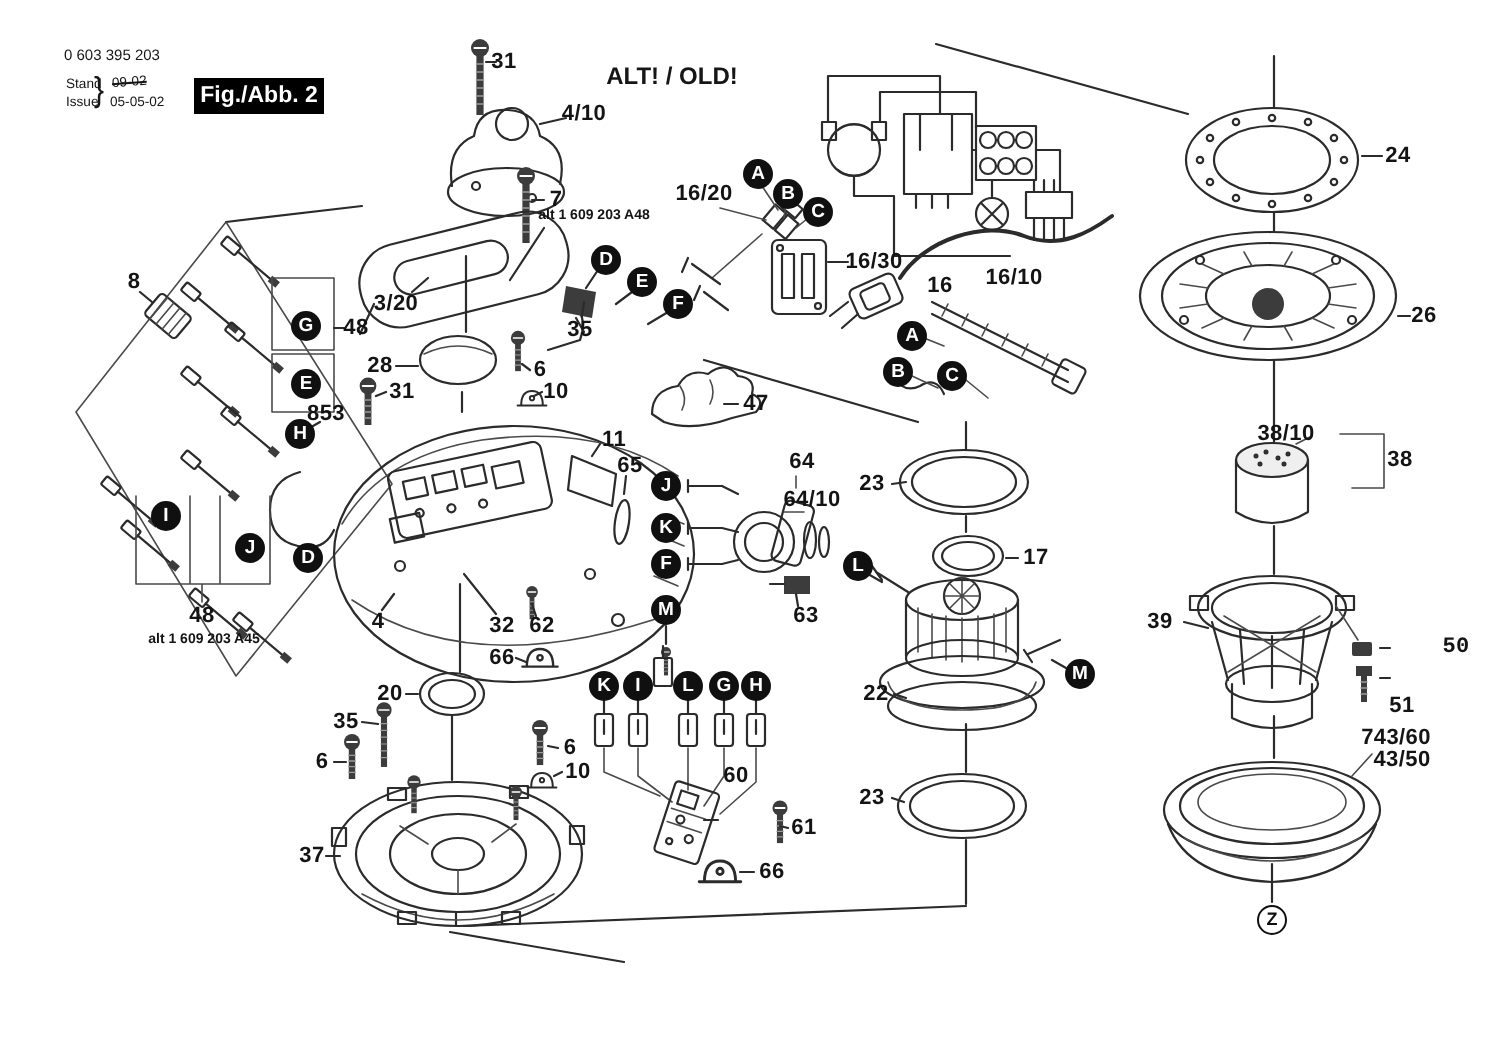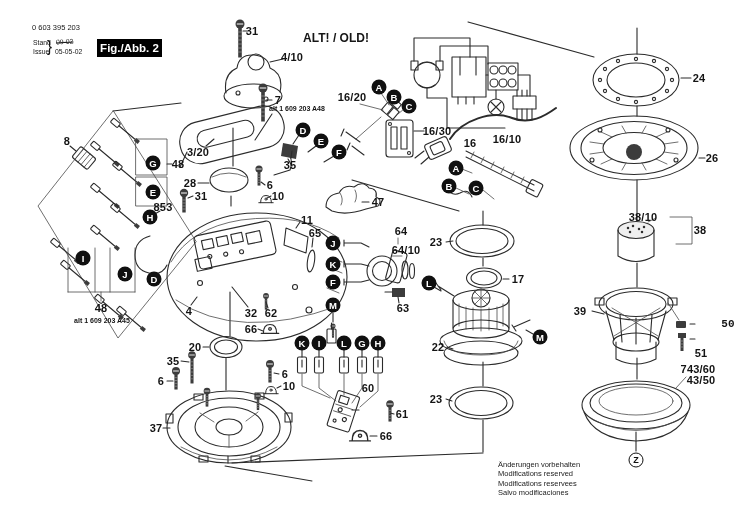--- a/index.html
+++ b/index.html
@@ -405,26 +405,20 @@
 
 <div id="label-layer">
   <div class="hdr-pn">0 603 395 203</div>
   <div class="hdr-stand">Stand</div>
   <div class="hdr-issue">Issue</div>
   <div class="hdr-brace">}</div>
   <div class="hdr-old">09-02</div>
   <div class="hdr-date">05-05-02</div>
   <div class="fig-box">Fig./Abb. 2</div>
   <div class="alt-title">ALT! / OLD!</div>
-  <div class="footer">
-    <div>Änderungen vorbehalten</div>
-    <div>Modifications reserved</div>
-    <div>Modifications reservees</div>
-    <div>Salvo modificaciones</div>
-  </div>
 <div class="plabel" style="left: 252px; top: 31px;">31</div>
       <div class="plabel" style="left: 292px; top: 57px;">4/10</div>
       <div class="plabel" style="left: 278px; top: 100px;">7</div>
       <div class="plabel small" style="left: 297px; top: 108px;">alt 1 609 203 A48</div>
       <div class="plabel" style="left: 352px; top: 97px;">16/20</div>
       <div class="plabel" style="left: 437px; top: 131px;">16/30</div>
       <div class="plabel" style="left: 470px; top: 143px;">16</div>
       <div class="plabel" style="left: 507px; top: 139px;">16/10</div>
       <div class="plabel" style="left: 290px; top: 165px;">35</div>
       <div class="plabel" style="left: 699px; top: 78px;">24</div>

